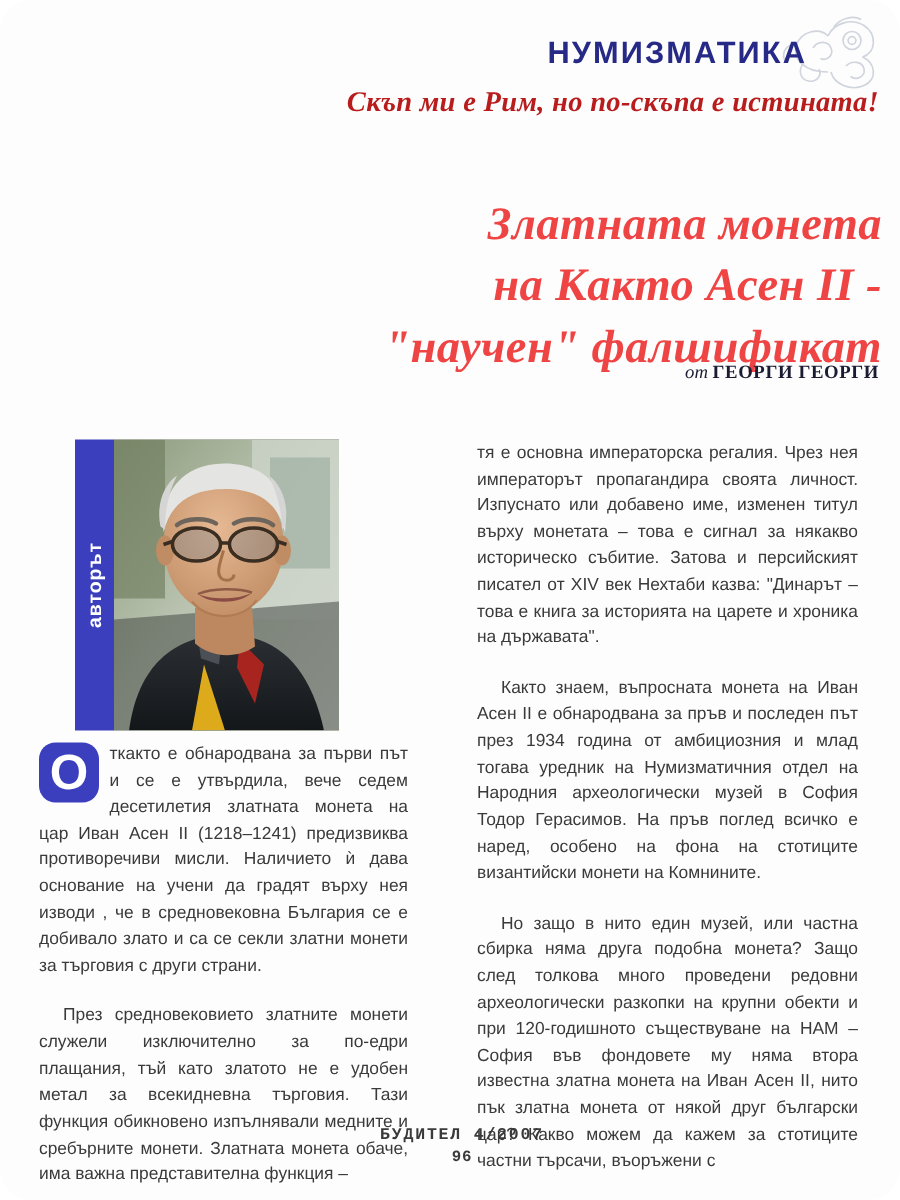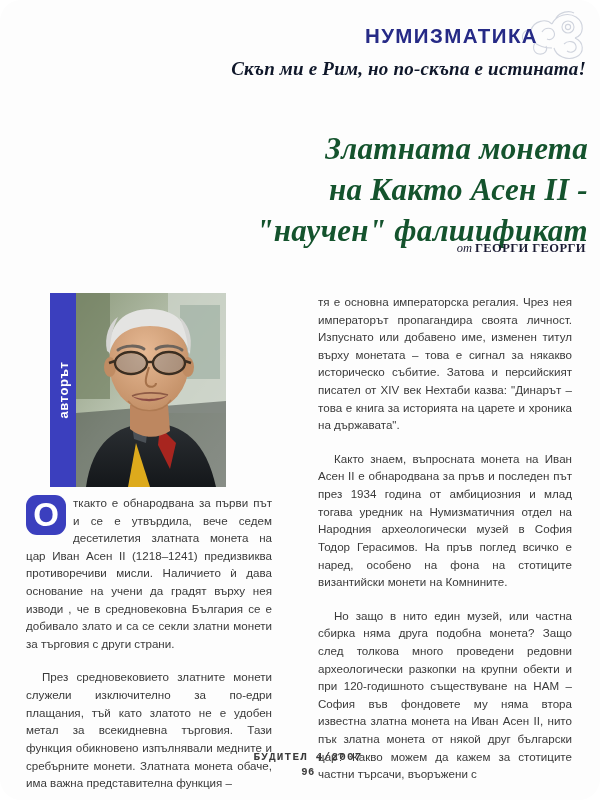--- a/index.html
+++ b/index.html
@@ -54,38 +54,38 @@
     position: absolute;
     top: 58px;
     left: 0;
     right: 14px;
     text-align: right;
     font-family: "Liberation Serif", serif;
     font-style: italic;
     font-weight: bold;
     font-size: 19px;
     letter-spacing: 0.2px;
-    color: #0f172a;
+    color: #b91c1c;
     white-space: nowrap;
   }
 
   
   .headline {
     position: absolute;
     top: 108px;
     left: 150px;
     right: 12px;
     text-align: right;
     font-family: "Liberation Serif", serif;
     font-style: italic;
     font-weight: bold;
     font-size: 31px;
     line-height: 1.32;
     letter-spacing: 0.3px;
-    color: #14532d;
+    color: #ef4444;
   }
   .headline .hl-line { display: block; white-space: nowrap; }
 
   
   .byline {
     position: absolute;
     top: 241px;
     left: 150px;
     right: 14px;
     text-align: right;

